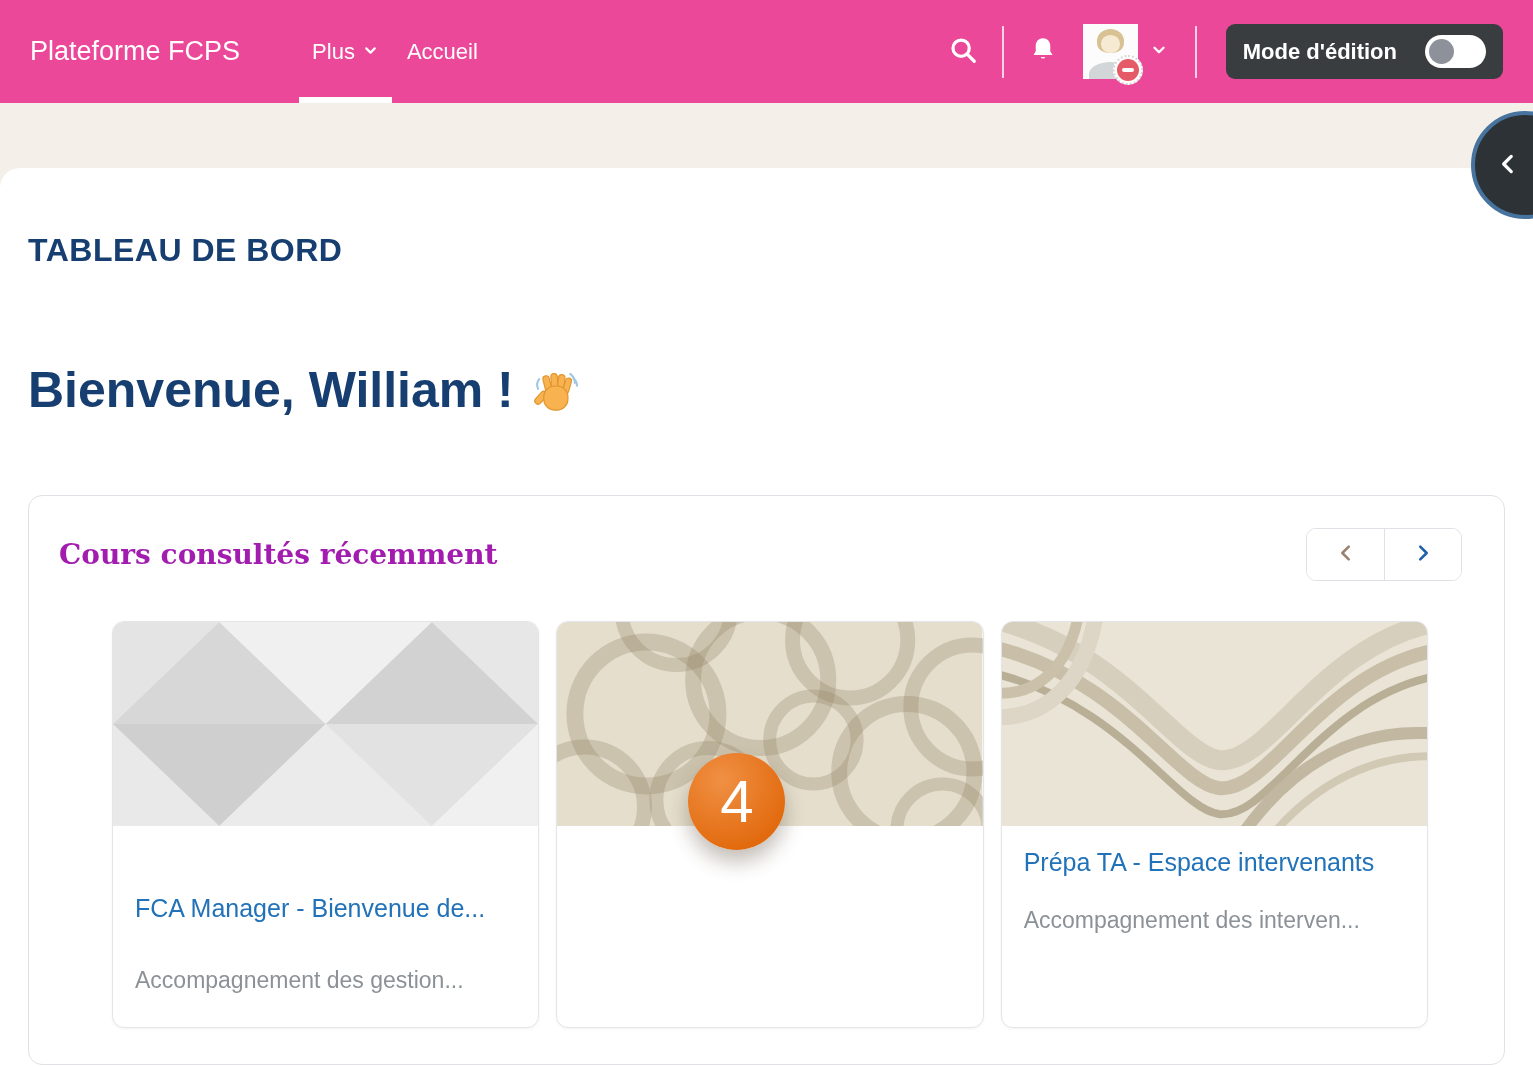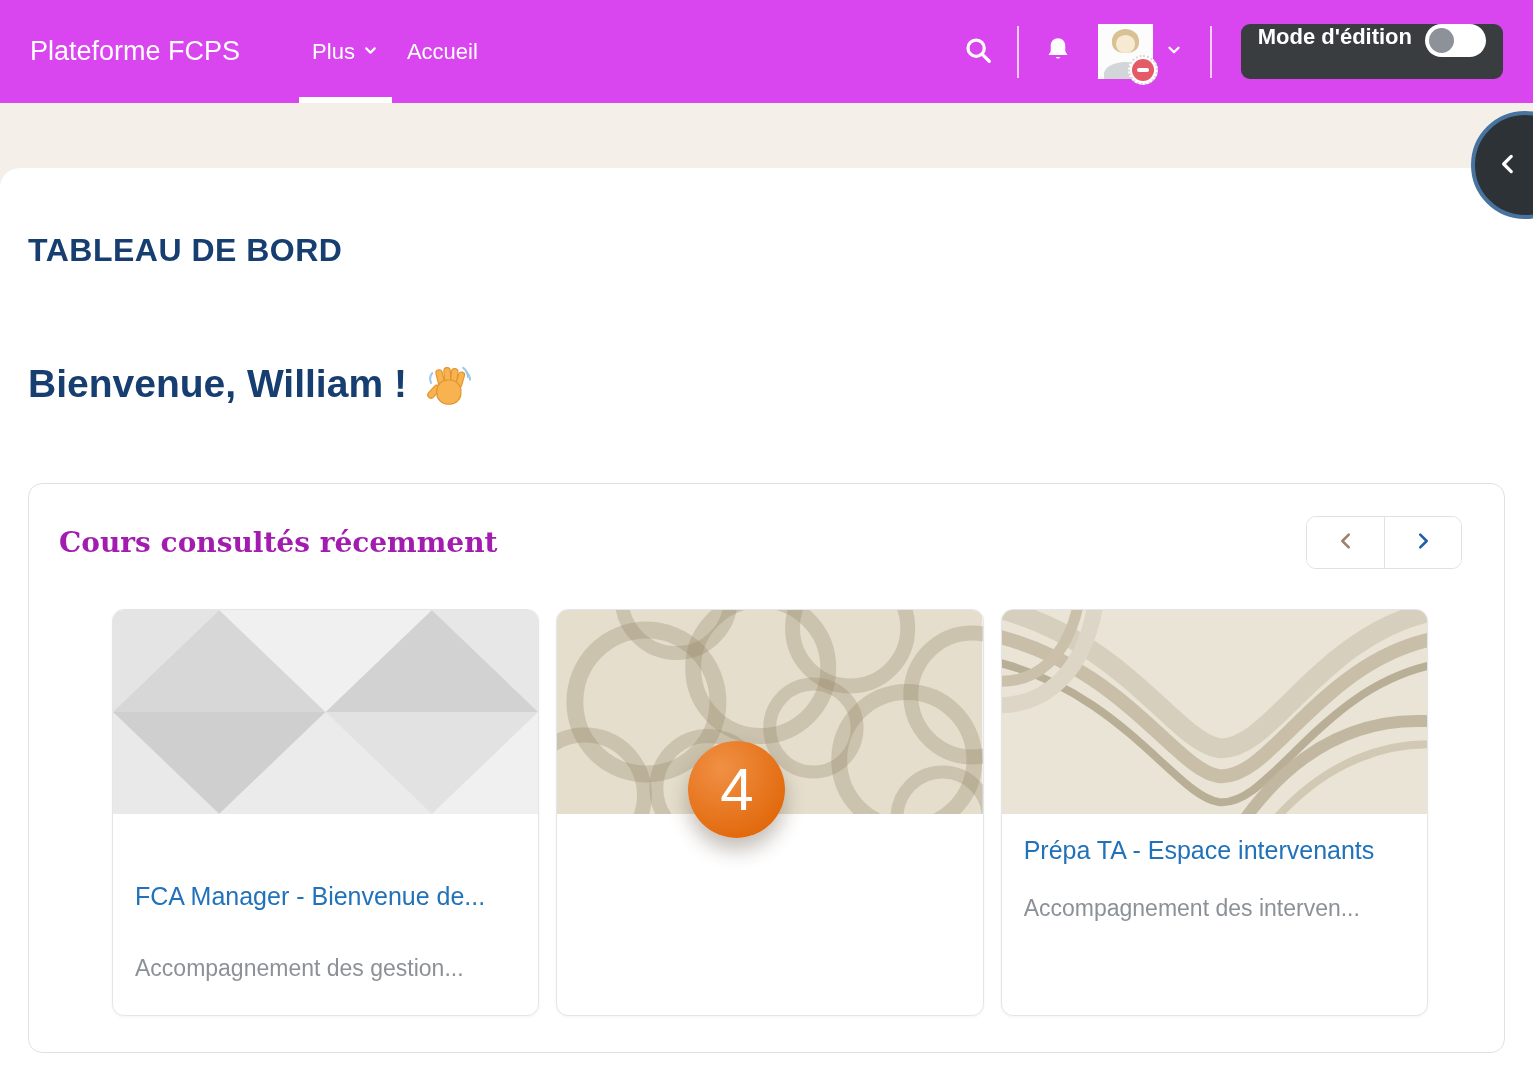--- a/index.html
+++ b/index.html
@@ -5,21 +5,21 @@
   * { margin:0; padding:0; box-sizing:border-box; }
   html,body { width:1533px; height:1067px; overflow:hidden; }
   body {
     font-family:"Liberation Sans", sans-serif;
     background:#ffffff;
     position:relative;
   }
 
   
   .app-header {
-    height:103px; background:#d946ef;
+    height:103px; background:#ec4899;
     display:flex; align-items:center;
     padding:0 30px; position:relative; z-index:5;
   }
   .brand {
     color:#fff; font-size:27px; font-weight:400;
     margin-right:58px; cursor:pointer; white-space:nowrap;
   }
   .primary-nav { display:flex; height:103px; align-items:stretch; }
   .nav-item {
     display:flex; align-items:center; gap:7px;
@@ -55,21 +55,21 @@
     display:flex; align-items:center; justify-content:center;
   }
   .status-badge .dnd {
     width:22px; height:22px; border-radius:50%; background:#e45a67;
     display:flex; align-items:center; justify-content:center;
   }
   .status-badge .dnd span { display:block; width:12px; height:3.5px; background:#fff; border-radius:2px; }
 
   .edit-box {
     margin-left:12px; height:55px; background:#3a3d40; border-radius:9px;
-    display:flex; align-items:flex-start; gap:13px; padding:0 17px;
+    display:flex; align-items:center; gap:28px; padding:0 17px;
   }
   .edit-label { color:#fff; font-size:22px; font-weight:bold; white-space:nowrap; }
   .switch {
     width:61px; height:33px; border-radius:17px; background:#fff;
     position:relative; border:none; cursor:pointer;
   }
   .switch .knob {
     position:absolute; left:4px; top:4px; width:25px; height:25px;
     border-radius:50%; background:#8d929a;
   }
@@ -88,21 +88,21 @@
     position:relative; z-index:2; background:#fff; margin-top:-20px;
     border-top-left-radius:20px; border-top-right-radius:20px;
     padding:0 28px; height:999px;
   }
   .kicker {
     padding-top:64px; 
     font-size:32px; font-weight:bold; letter-spacing:.5px; color:#173e70;
   }
   .greeting {
     margin-top:92px; display:flex; align-items:center; gap:20px;
-    font-size:39px; font-weight:bold; color:#173e70;text-align:center;
+    font-size:50px; font-weight:bold; color:#173e70;text-align:center;
   }
 
   
   .recent-wrap {
     margin-top:76px; border:1px solid #dee2e6; border-radius:14px;
     background:#fff; padding:32px 42px 36px 30px; height:570px;
   }
   .recent-head { display:flex; align-items:center; justify-content:space-between; }
   .recent-title {
     font-family:"DejaVu Serif", serif; font-weight:bold;

